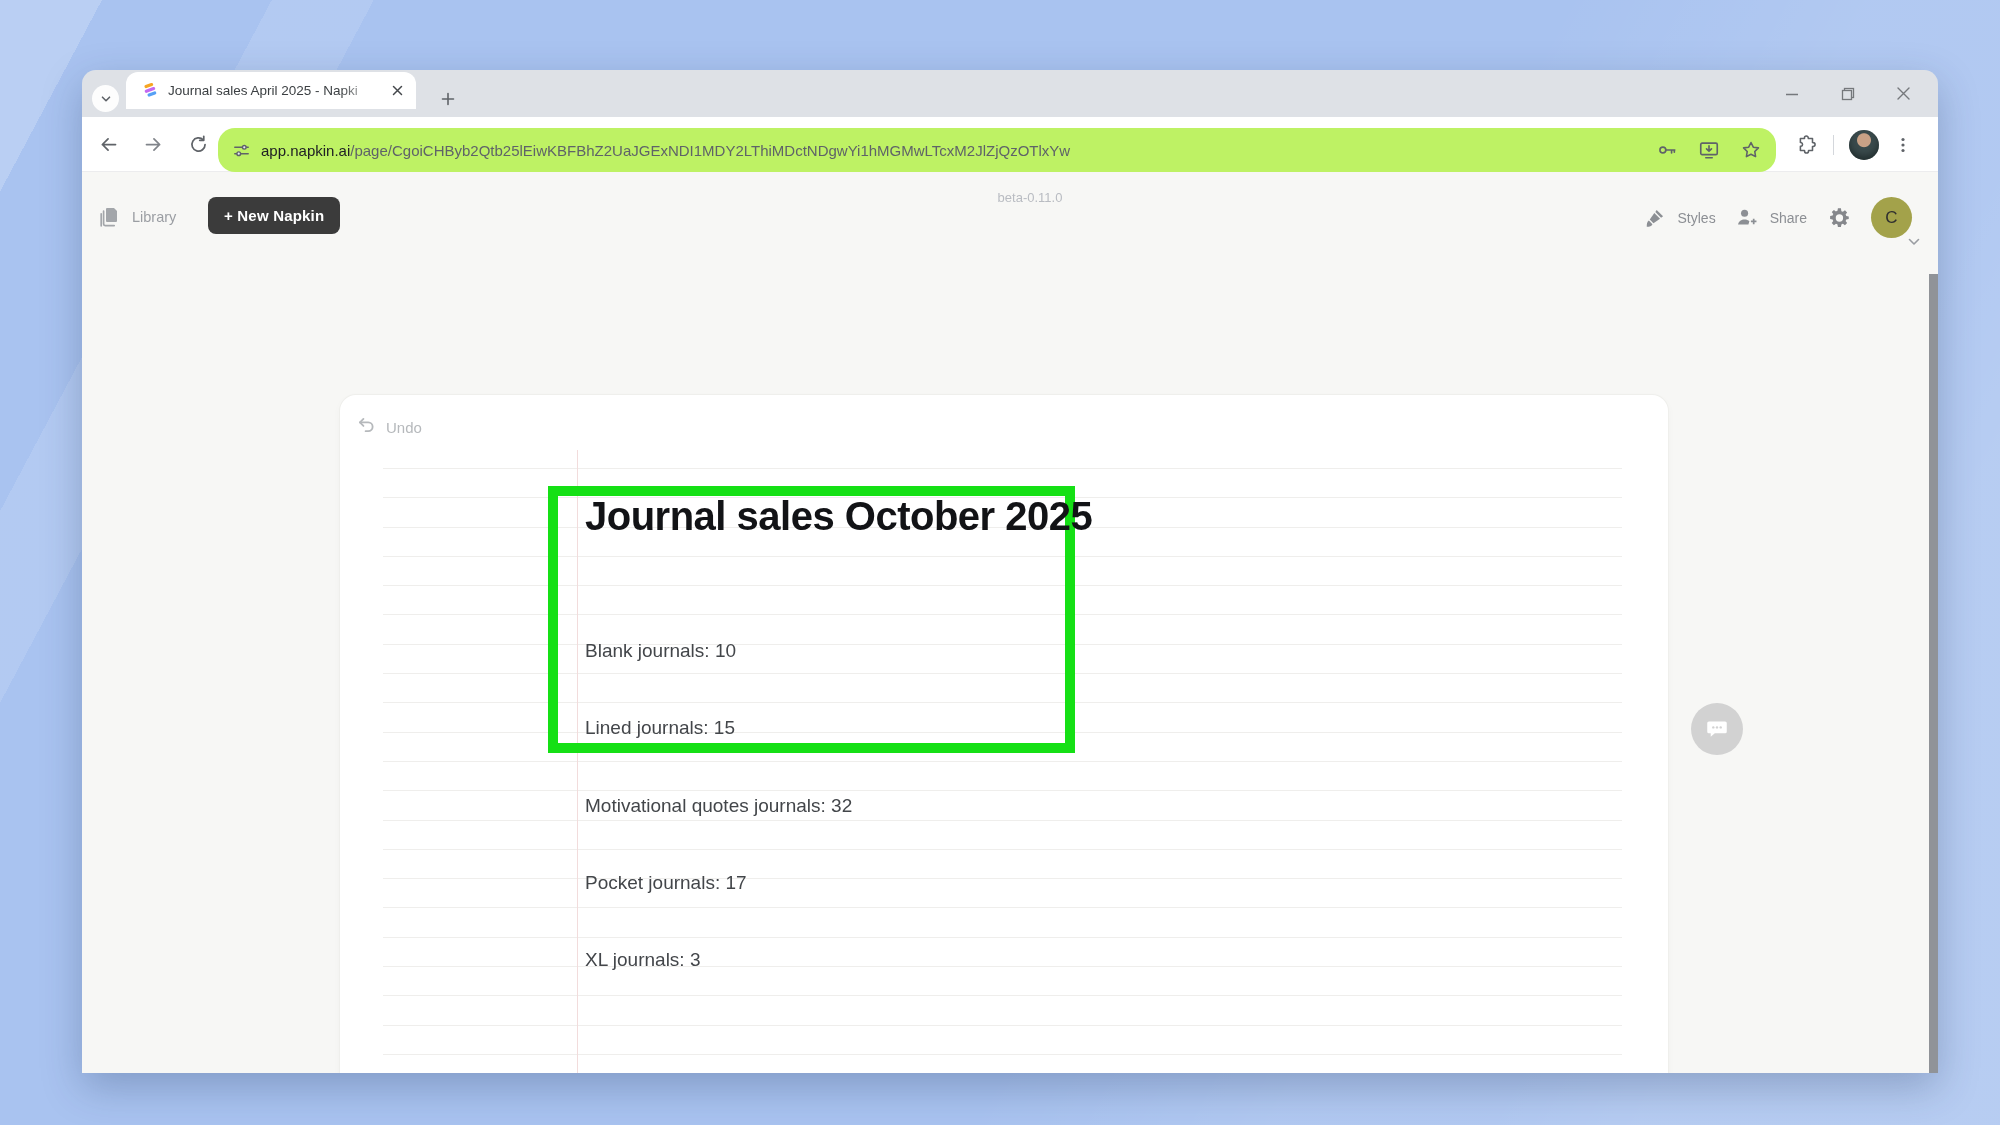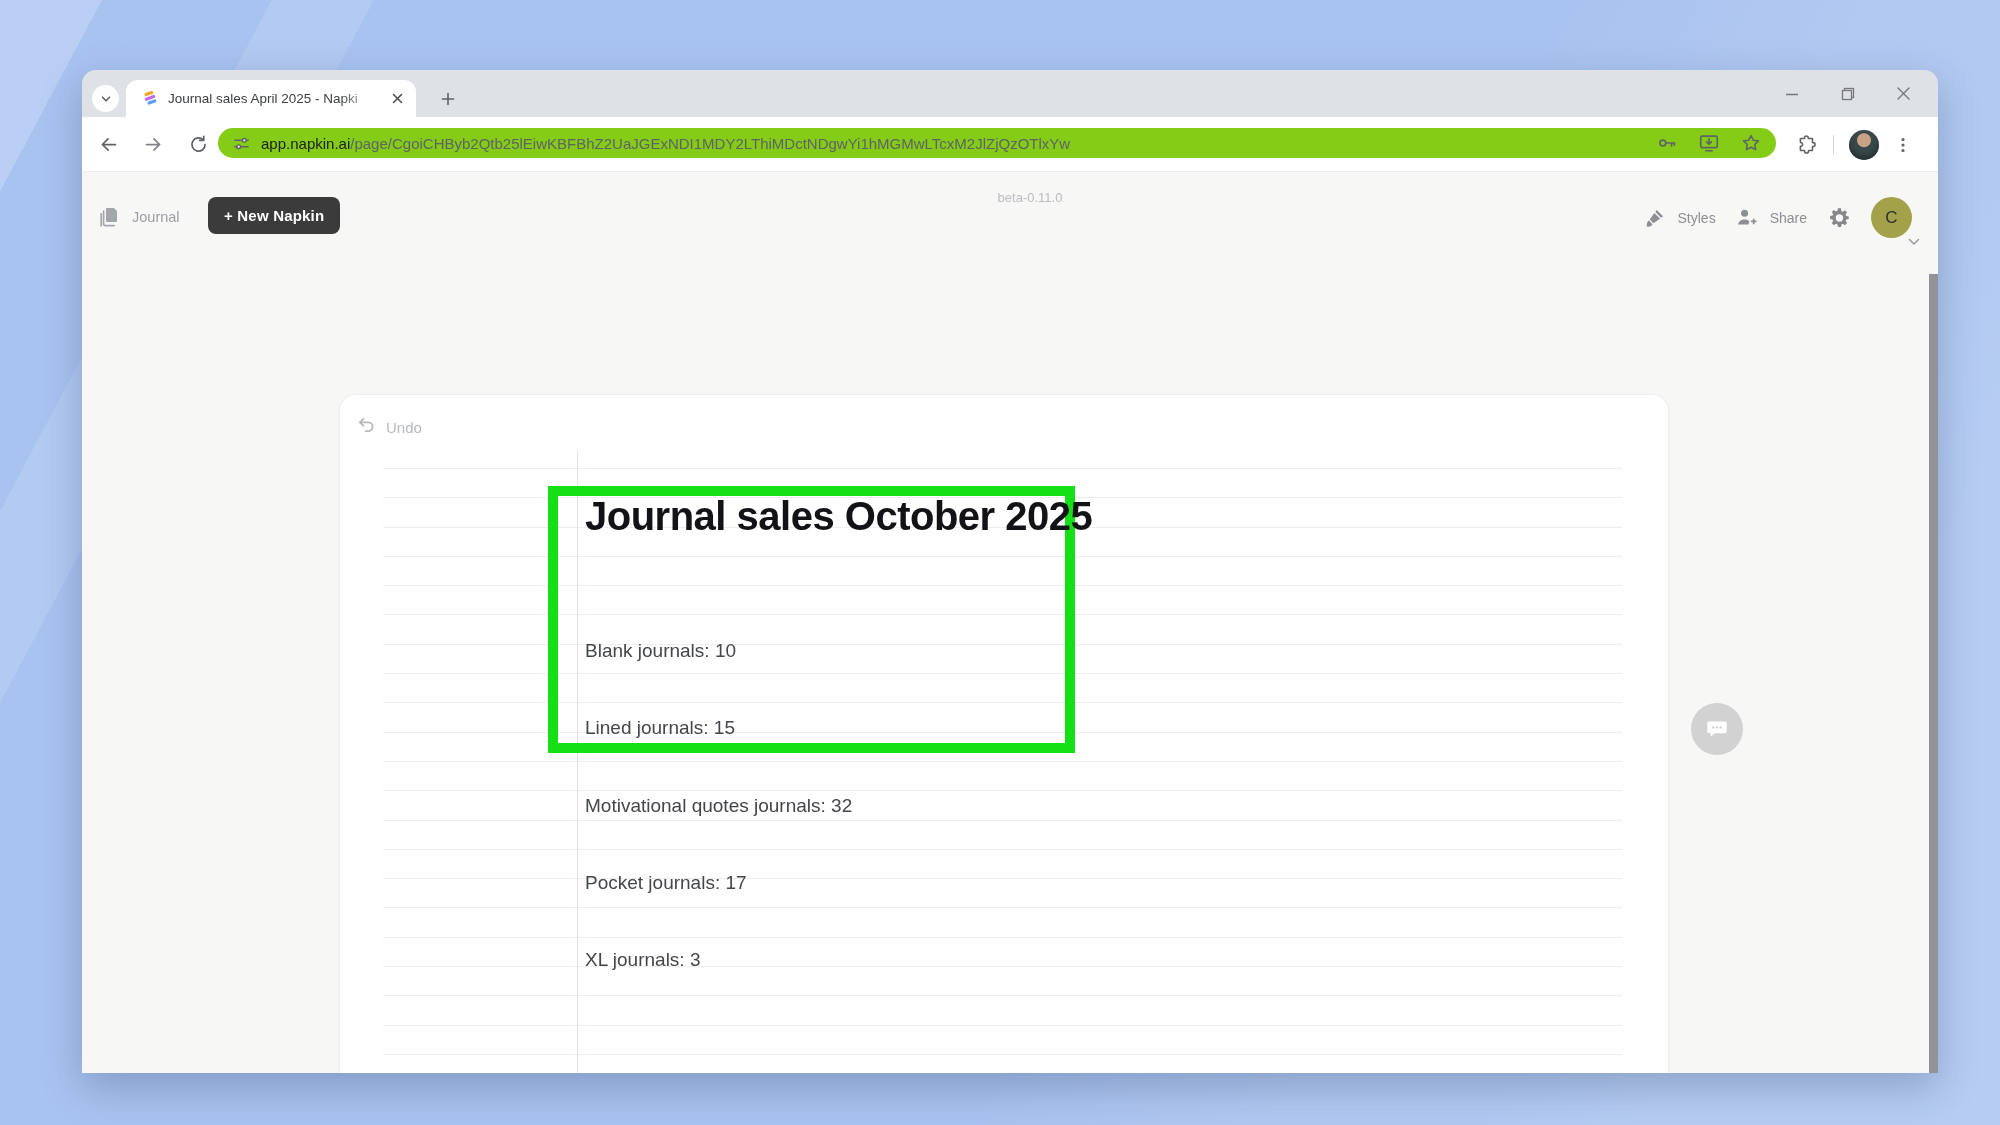--- a/index.html
+++ b/index.html
@@ -11,39 +11,39 @@
         rgba(255,255,255,0.12) 240px 330px, rgba(255,255,255,0) 330px 60%,
         rgba(255,255,255,0.10) 72% 80%, rgba(255,255,255,0.16) 86% 100%),
       #a9c3f0;
   }
   .window { position:absolute; left:82px; top:70px; width:1856px; height:1003px;
     border-radius:14px 14px 0 0; box-shadow:0 14px 40px rgba(30,50,90,0.28); overflow:hidden; }
   
   .tabstrip { position:absolute; left:0; top:0; width:100%; height:47px; background:#dee1e6; }
   .tab-search { position:absolute; left:10px; top:15px; width:27px; height:27px; border-radius:50%;
     background:#fdfdfd; display:flex; align-items:center; justify-content:center; }
-  .tab { position:absolute; left:44px; top:10px; width:290px; height:37px; background:#fff;
+  .tab { position:absolute; left:44px; top:2px; width:290px; height:37px; background:#fff;
     border-radius:12px 12px 0 0; }
   .tab .favicon { position:absolute; left:14px; top:8px; width:20px; height:20px; }
   .tab-title { position:absolute; left:42px; right:38px; top:0; height:37px; line-height:37px;
     font-size:13.5px; color:#3c4043; white-space:nowrap; overflow:hidden;
     -webkit-mask-image:linear-gradient(to right,#000 82%,transparent);
             mask-image:linear-gradient(to right,#000 82%,transparent); }
   .tab-close { position:absolute; right:8px; top:8px; width:21px; height:21px; border-radius:50%;
     display:flex; align-items:center; justify-content:center; }
   .newtab { position:absolute; left:352px; top:15px; width:27px; height:27px; border-radius:50%;
     display:flex; align-items:center; justify-content:center; }
   .winctl { position:absolute; left:1700px; top:14px; display:flex; gap:37px; }
   .winctl .wbtn { width:19px; height:19px; display:flex; align-items:center; justify-content:center; }
   
   .toolbar { position:absolute; left:0; top:47px; width:100%; height:55px; background:#fff;
     border-bottom:1px solid #ececee; }
   .navicons { position:absolute; left:16px; top:0; height:55px; display:flex; align-items:center; gap:24px; }
-  .omnibox { position:absolute; left:136px; top:11px; width:1558px; height:30px; border-radius:17px;
-    background:#84cc16; display:flex; align-items:center; padding:0 14px; }
+  .omnibox { position:absolute; left:136px; top:11px; width:1558px; height:44px; border-radius:17px;
+    background:#bef264; display:flex; align-items:center; padding:0 14px; }
   .url { font-size:15px; margin-left:10px; white-space:nowrap; }
   .url .domain { color:#202124; }
   .url .path { color:#5f6368; }
   .omni-right { margin-left:auto; display:flex; align-items:center; gap:20px; }
   .tb-right { position:absolute; left:1714px; top:0; height:55px; display:flex; align-items:center; gap:15px; }
   .vsep { width:1px; height:20px; background:#d4d7dc; }
   .profile-photo { width:30px; height:30px; border-radius:50%;
     background:radial-gradient(circle at 50% 34%, #c9a186 0 26%, #3a4a4c 30% 100%);
     box-shadow:inset 0 -4px 6px rgba(20,30,30,0.6); }
   
@@ -180,21 +180,21 @@
   </div>
 
   <div class="app">
 
     <div class="lib-btn">
       <svg width="24" height="24" viewBox="0 0 24 24">
           <path d="M9 3h7l3 3v10a1 1 0 0 1-1 1H9a1 1 0 0 1-1-1V4a1 1 0 0 1 1-1z" fill="#a3a6aa"></path>
           <path d="M5.6 6.2V19a1.6 1.6 0 0 0 1.6 1.6h9" fill="none" stroke="#a3a6aa" stroke-width="1.7" stroke-linecap="round"></path>
           <path d="M3.2 8.8v12" fill="none" stroke="#a3a6aa" stroke-width="1.7" stroke-linecap="round"></path>
         </svg>
-      <span>Journal</span>
+      <span>Library</span>
     </div>
 
     <div class="new-napkin">
       <span>+ New Napkin</span>
     </div>
 
     <div class="version">beta-0.11.0</div>
 
     <div class="right-tools">
       <div class="tool-label">

